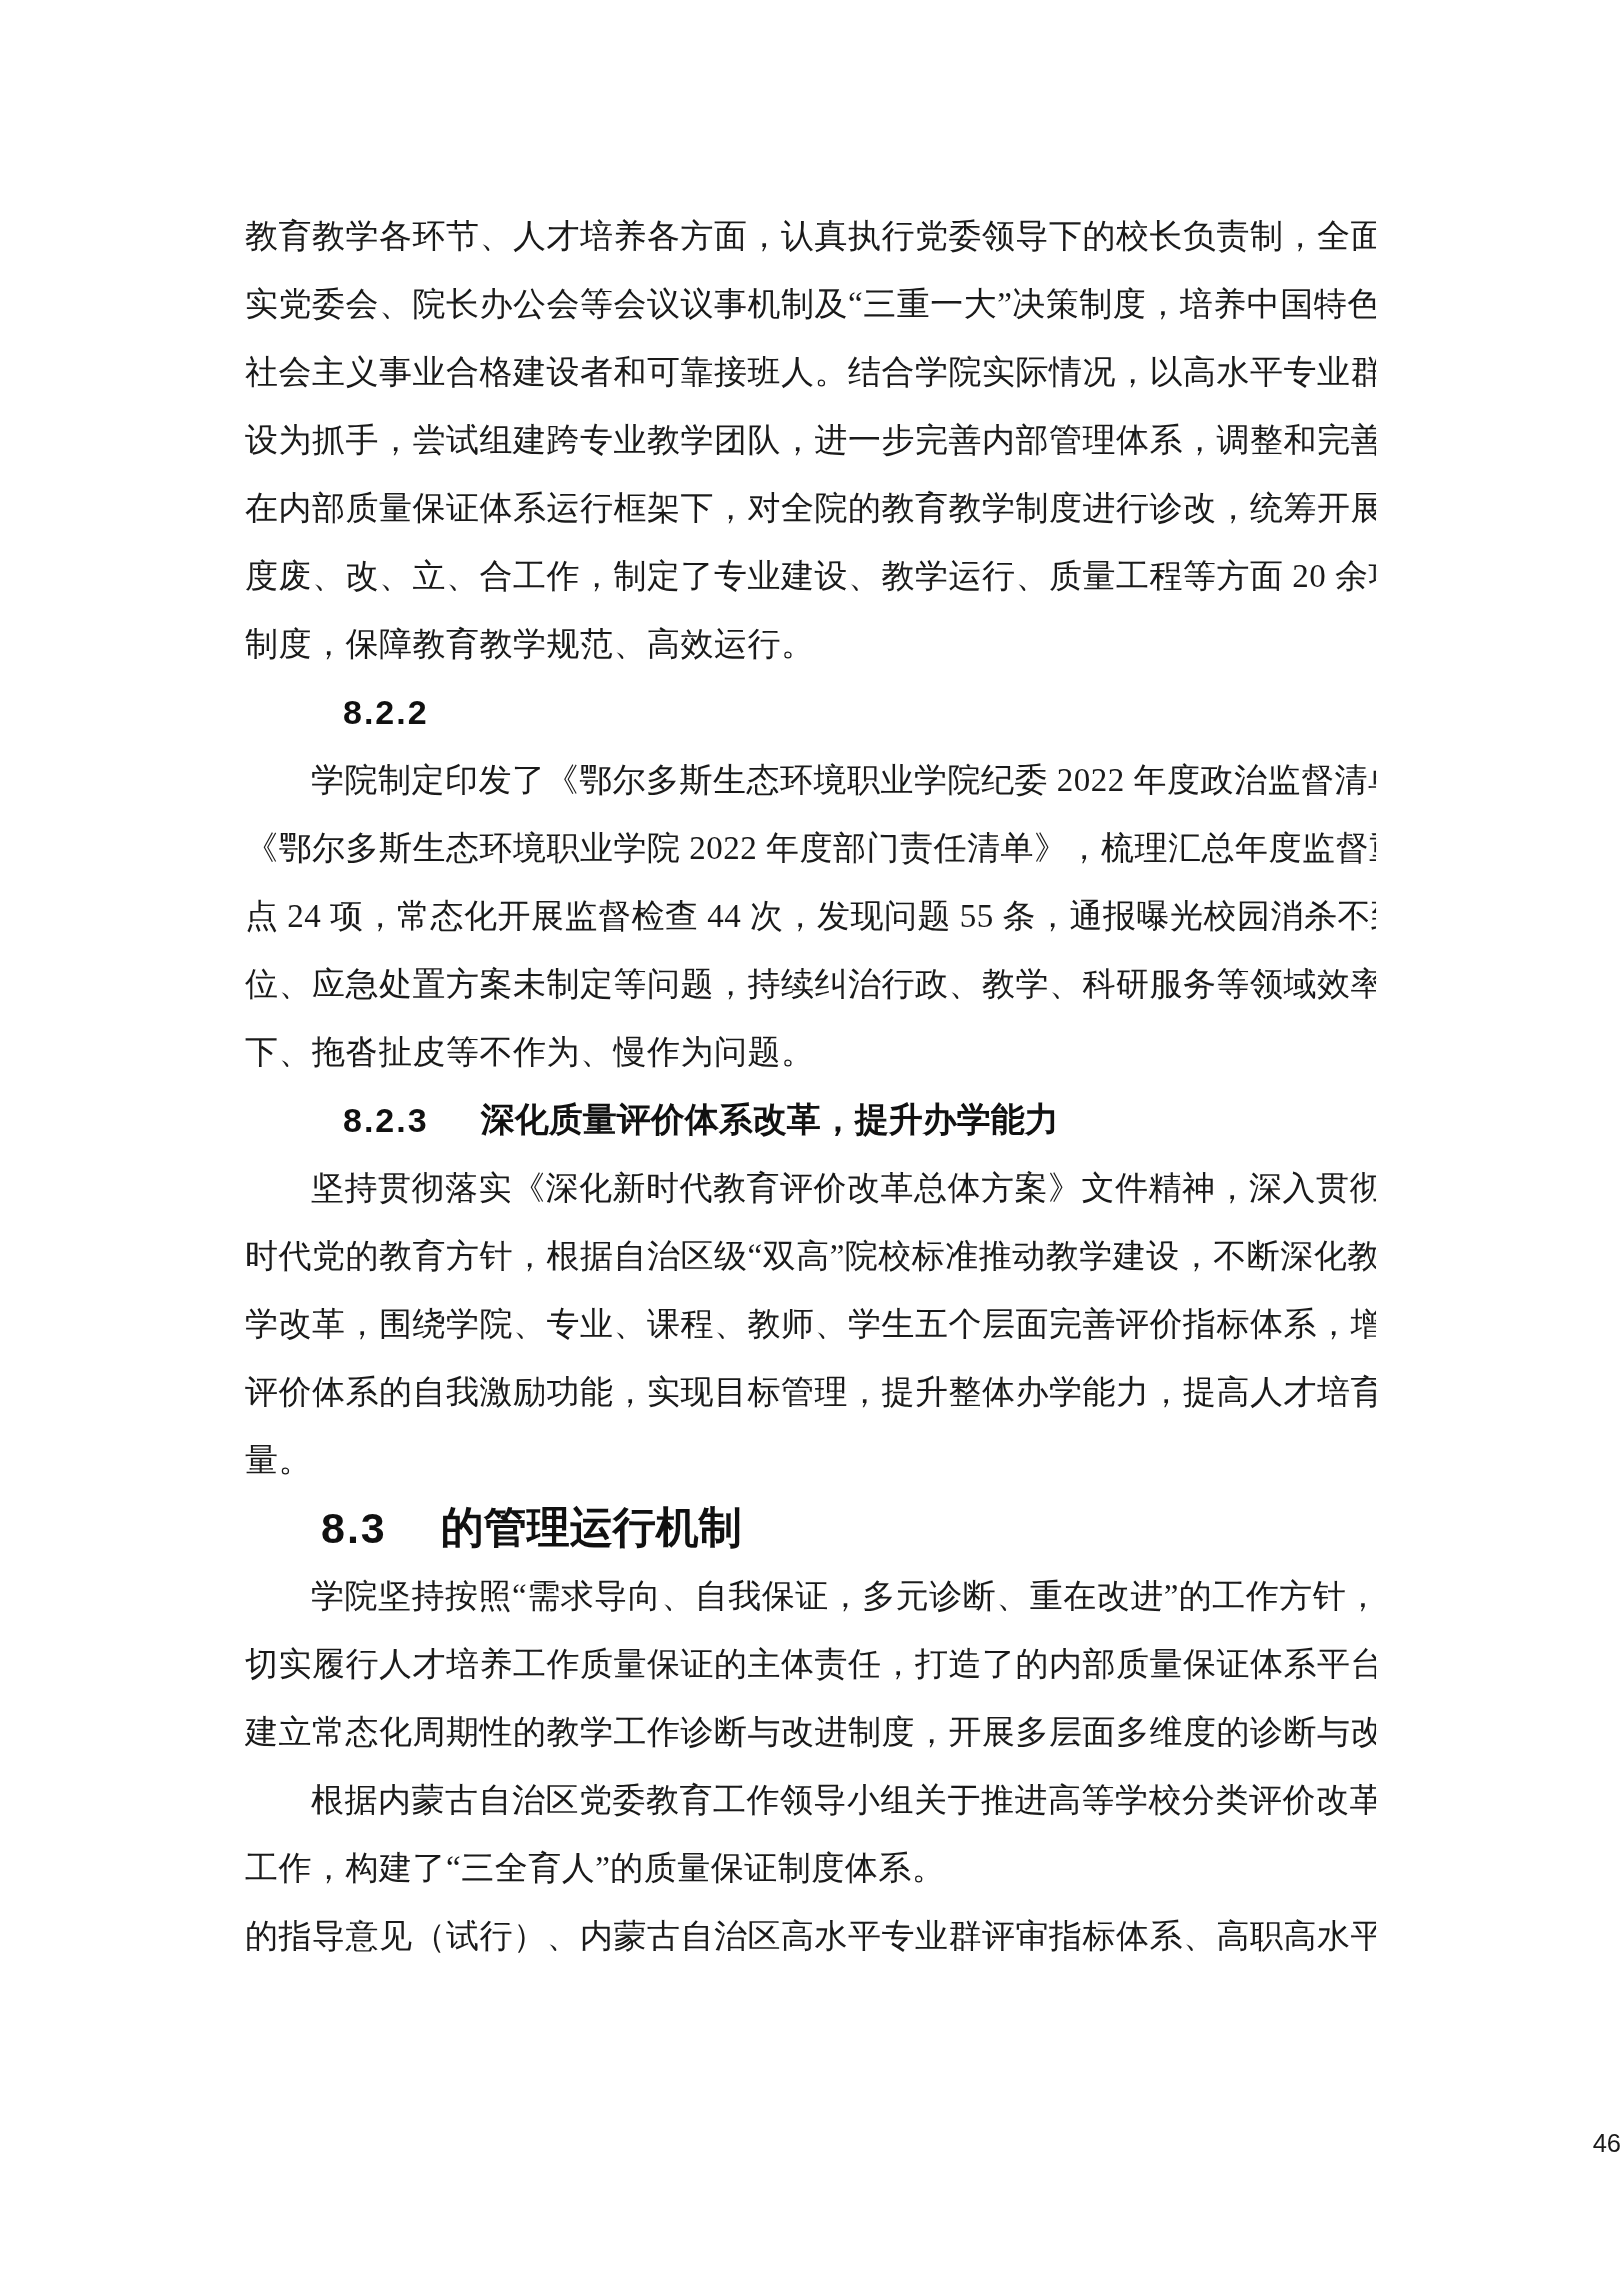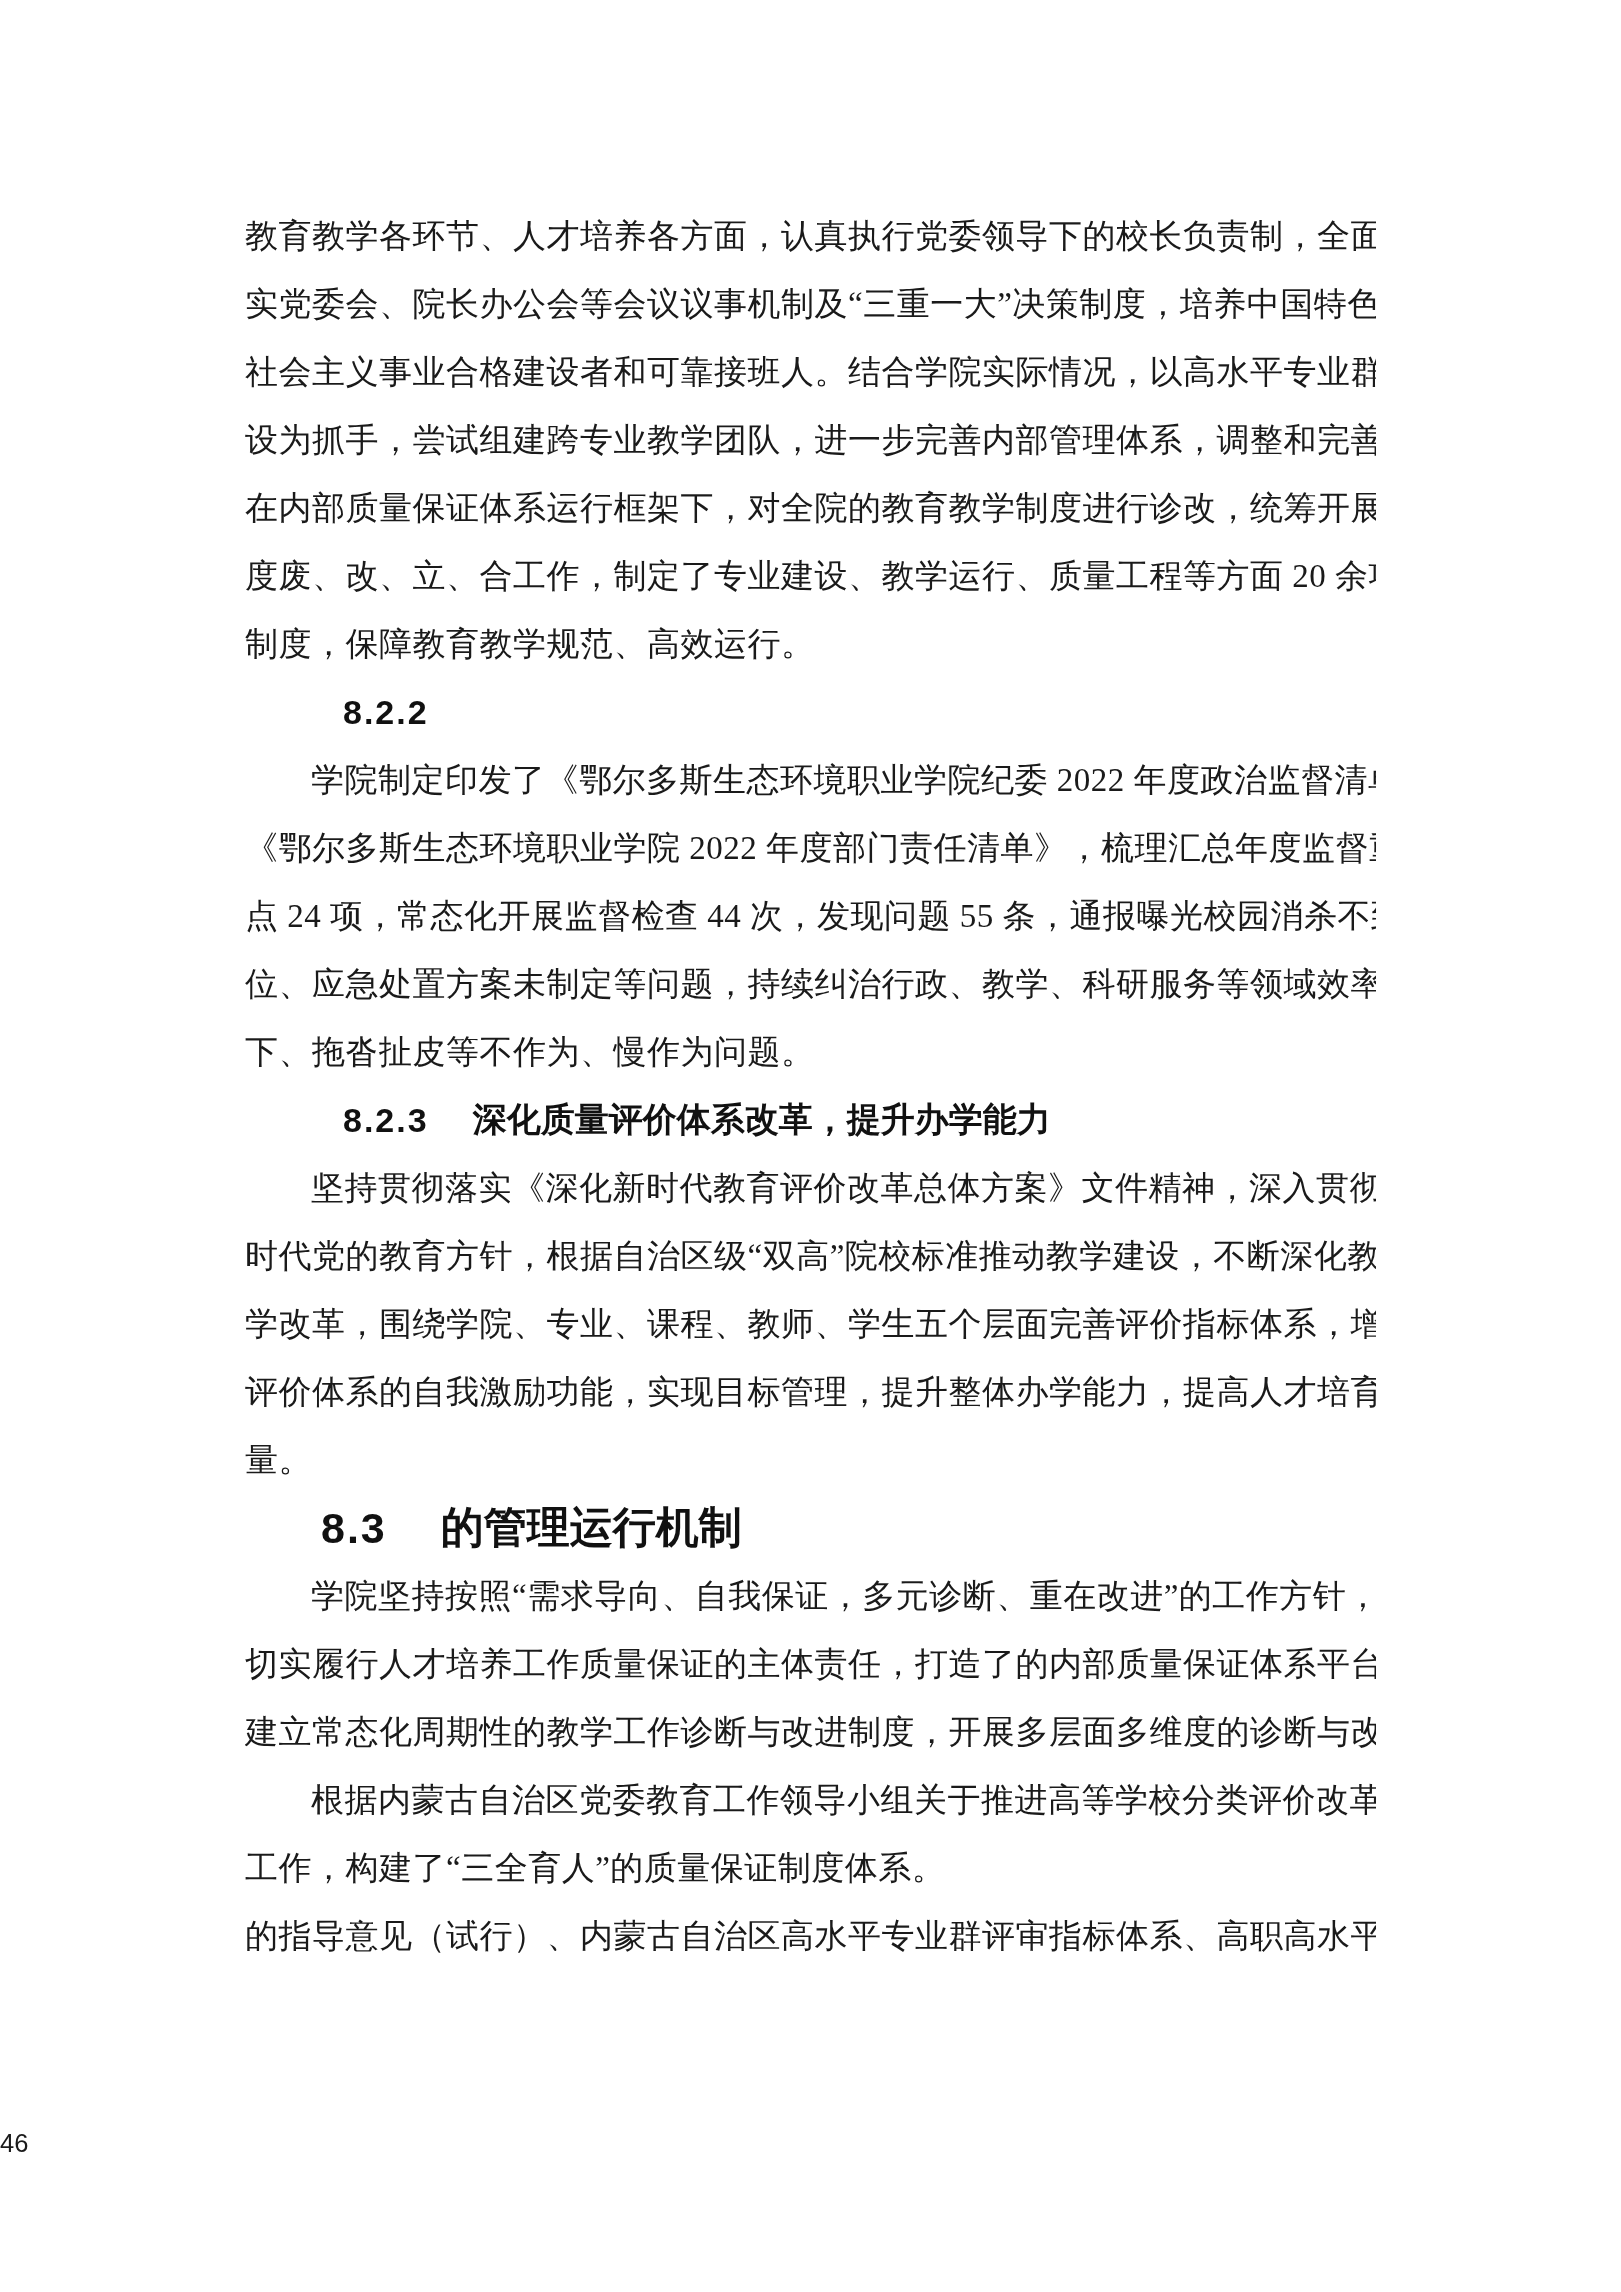--- a/index.html
+++ b/index.html
@@ -46,33 +46,34 @@
     height: 68px;
     display: flex;
     align-items: center;
     font-family: "Liberation Sans", "DejaVu Sans", sans-serif;
     font-weight: bold;
     color: #111111;
   }
   .heading.sub {
     font-size: 34px;
     padding-left: 98px;
+    gap: 8px;
   }
   .heading.sub .hnum { margin-right: 44px; letter-spacing: 2px; }
   .heading.main {
     font-size: 43px;
     padding-left: 76px;
   }
   .heading.main .hnum { margin-right: 54px; letter-spacing: 2px; }
   .footer {
     position: absolute;
     top: 2129px;
     left: 0;
     width: 1621px;
-    text-align: left;
+    text-align: right;
   }
   .pagenum {
     font-family: "Liberation Sans", "DejaVu Sans", sans-serif;
     font-size: 25.5px;
     color: #1a1a1a;
   }
 </style>
 </head>
 <body>
 

